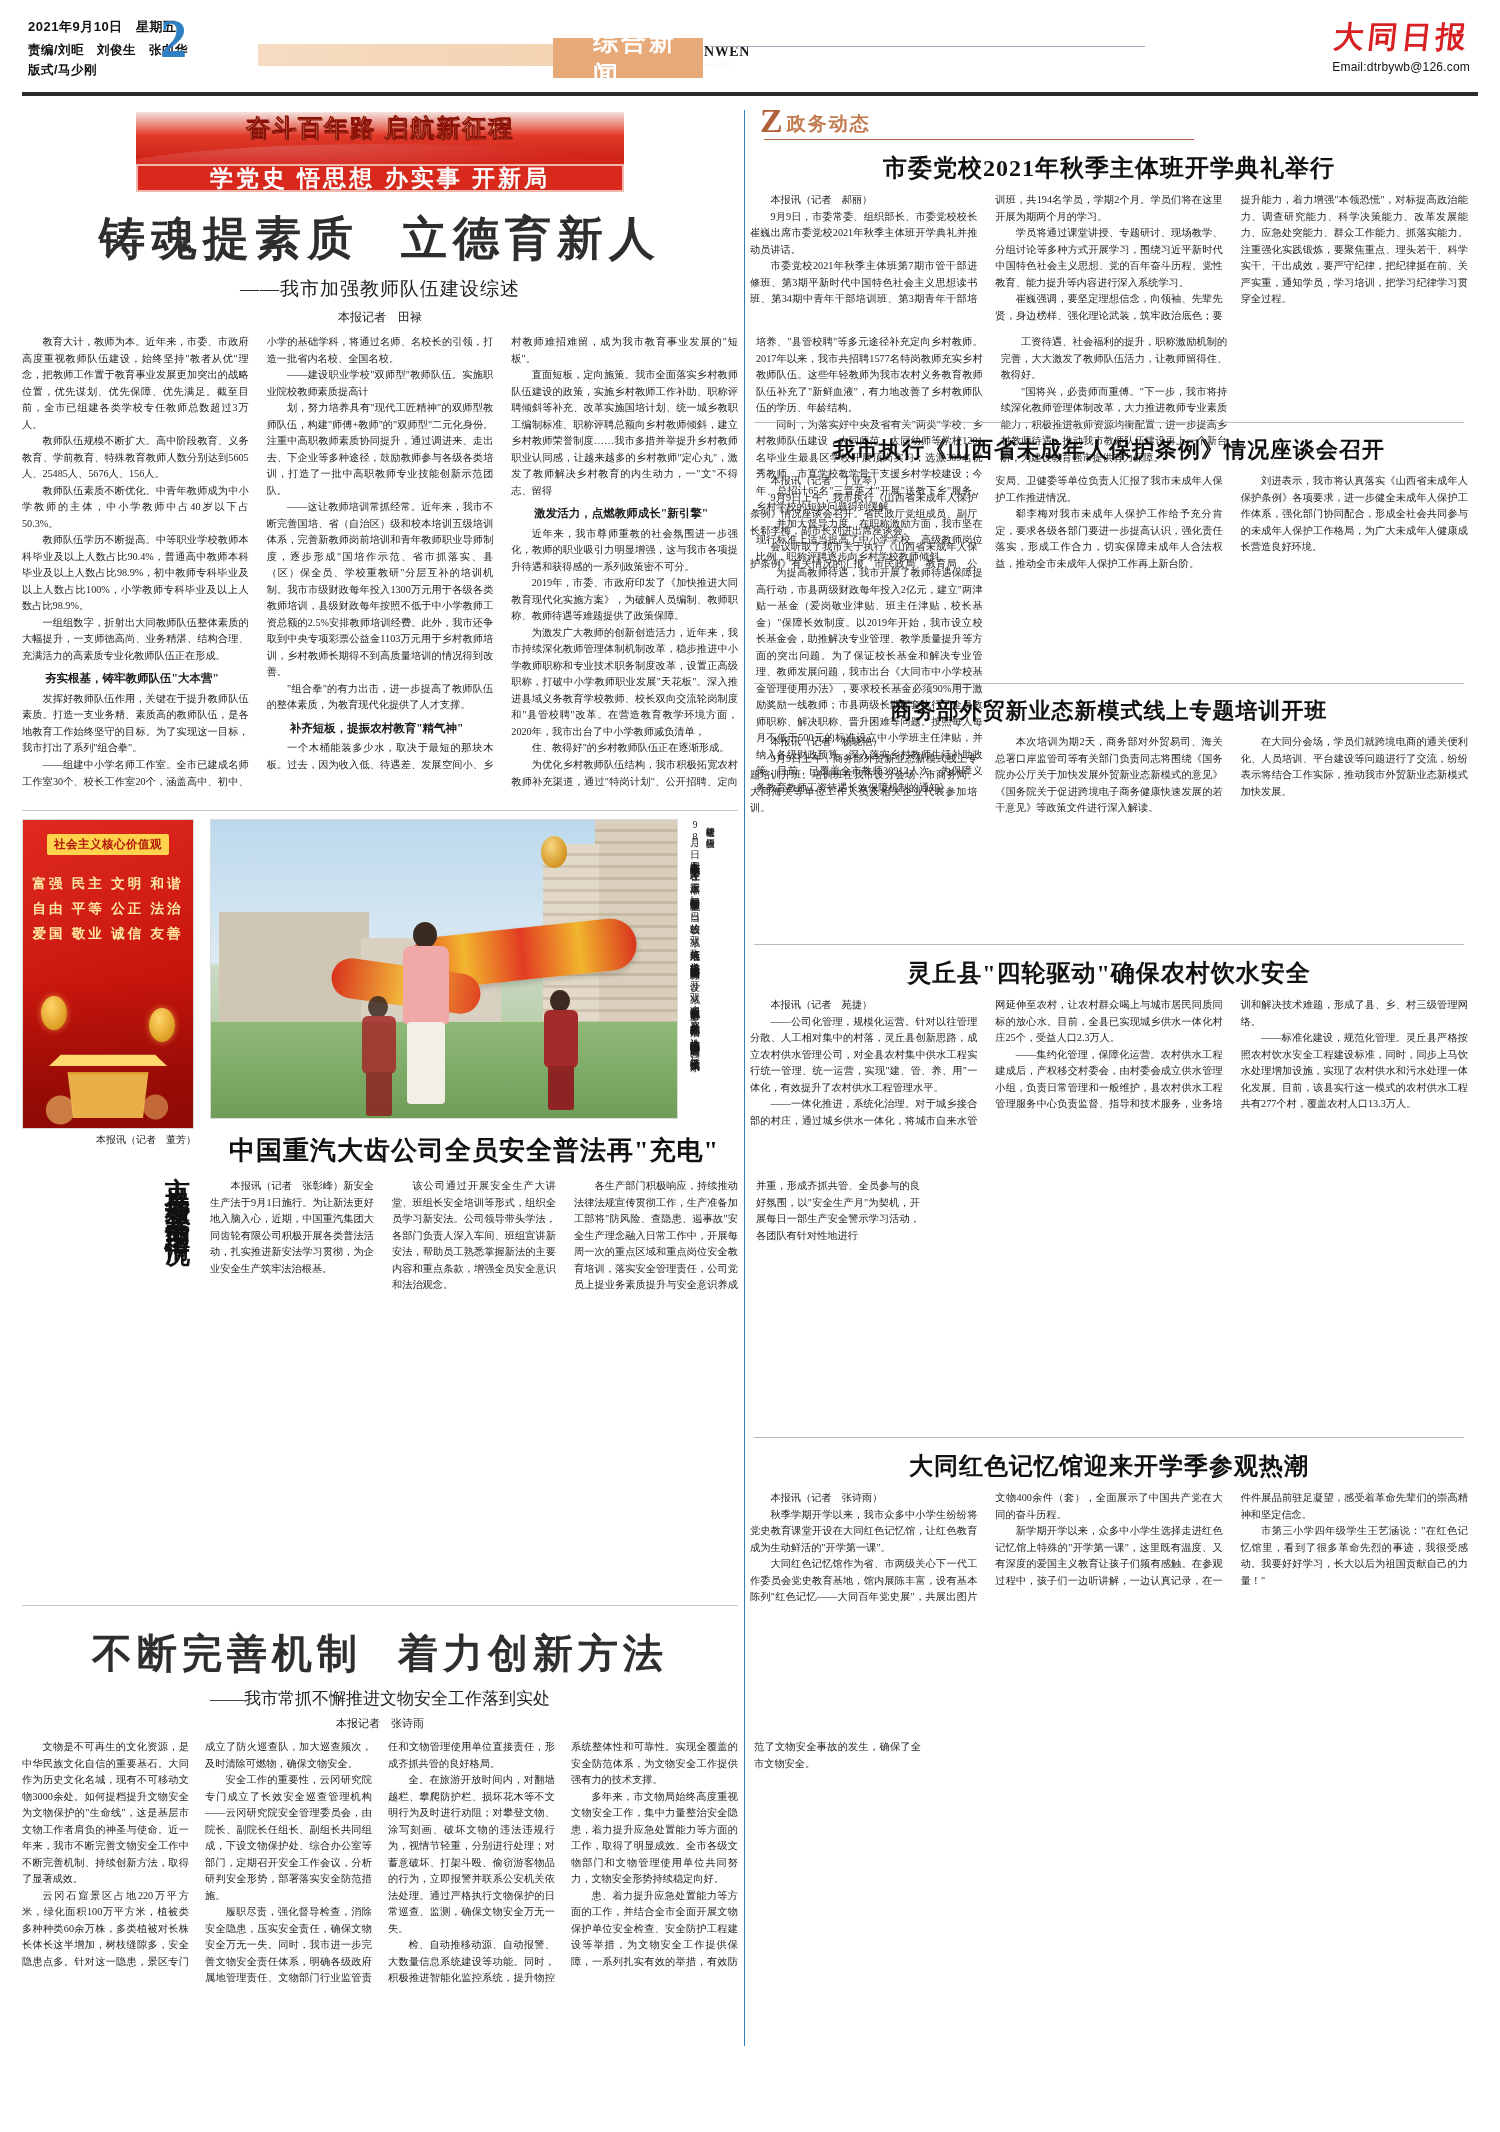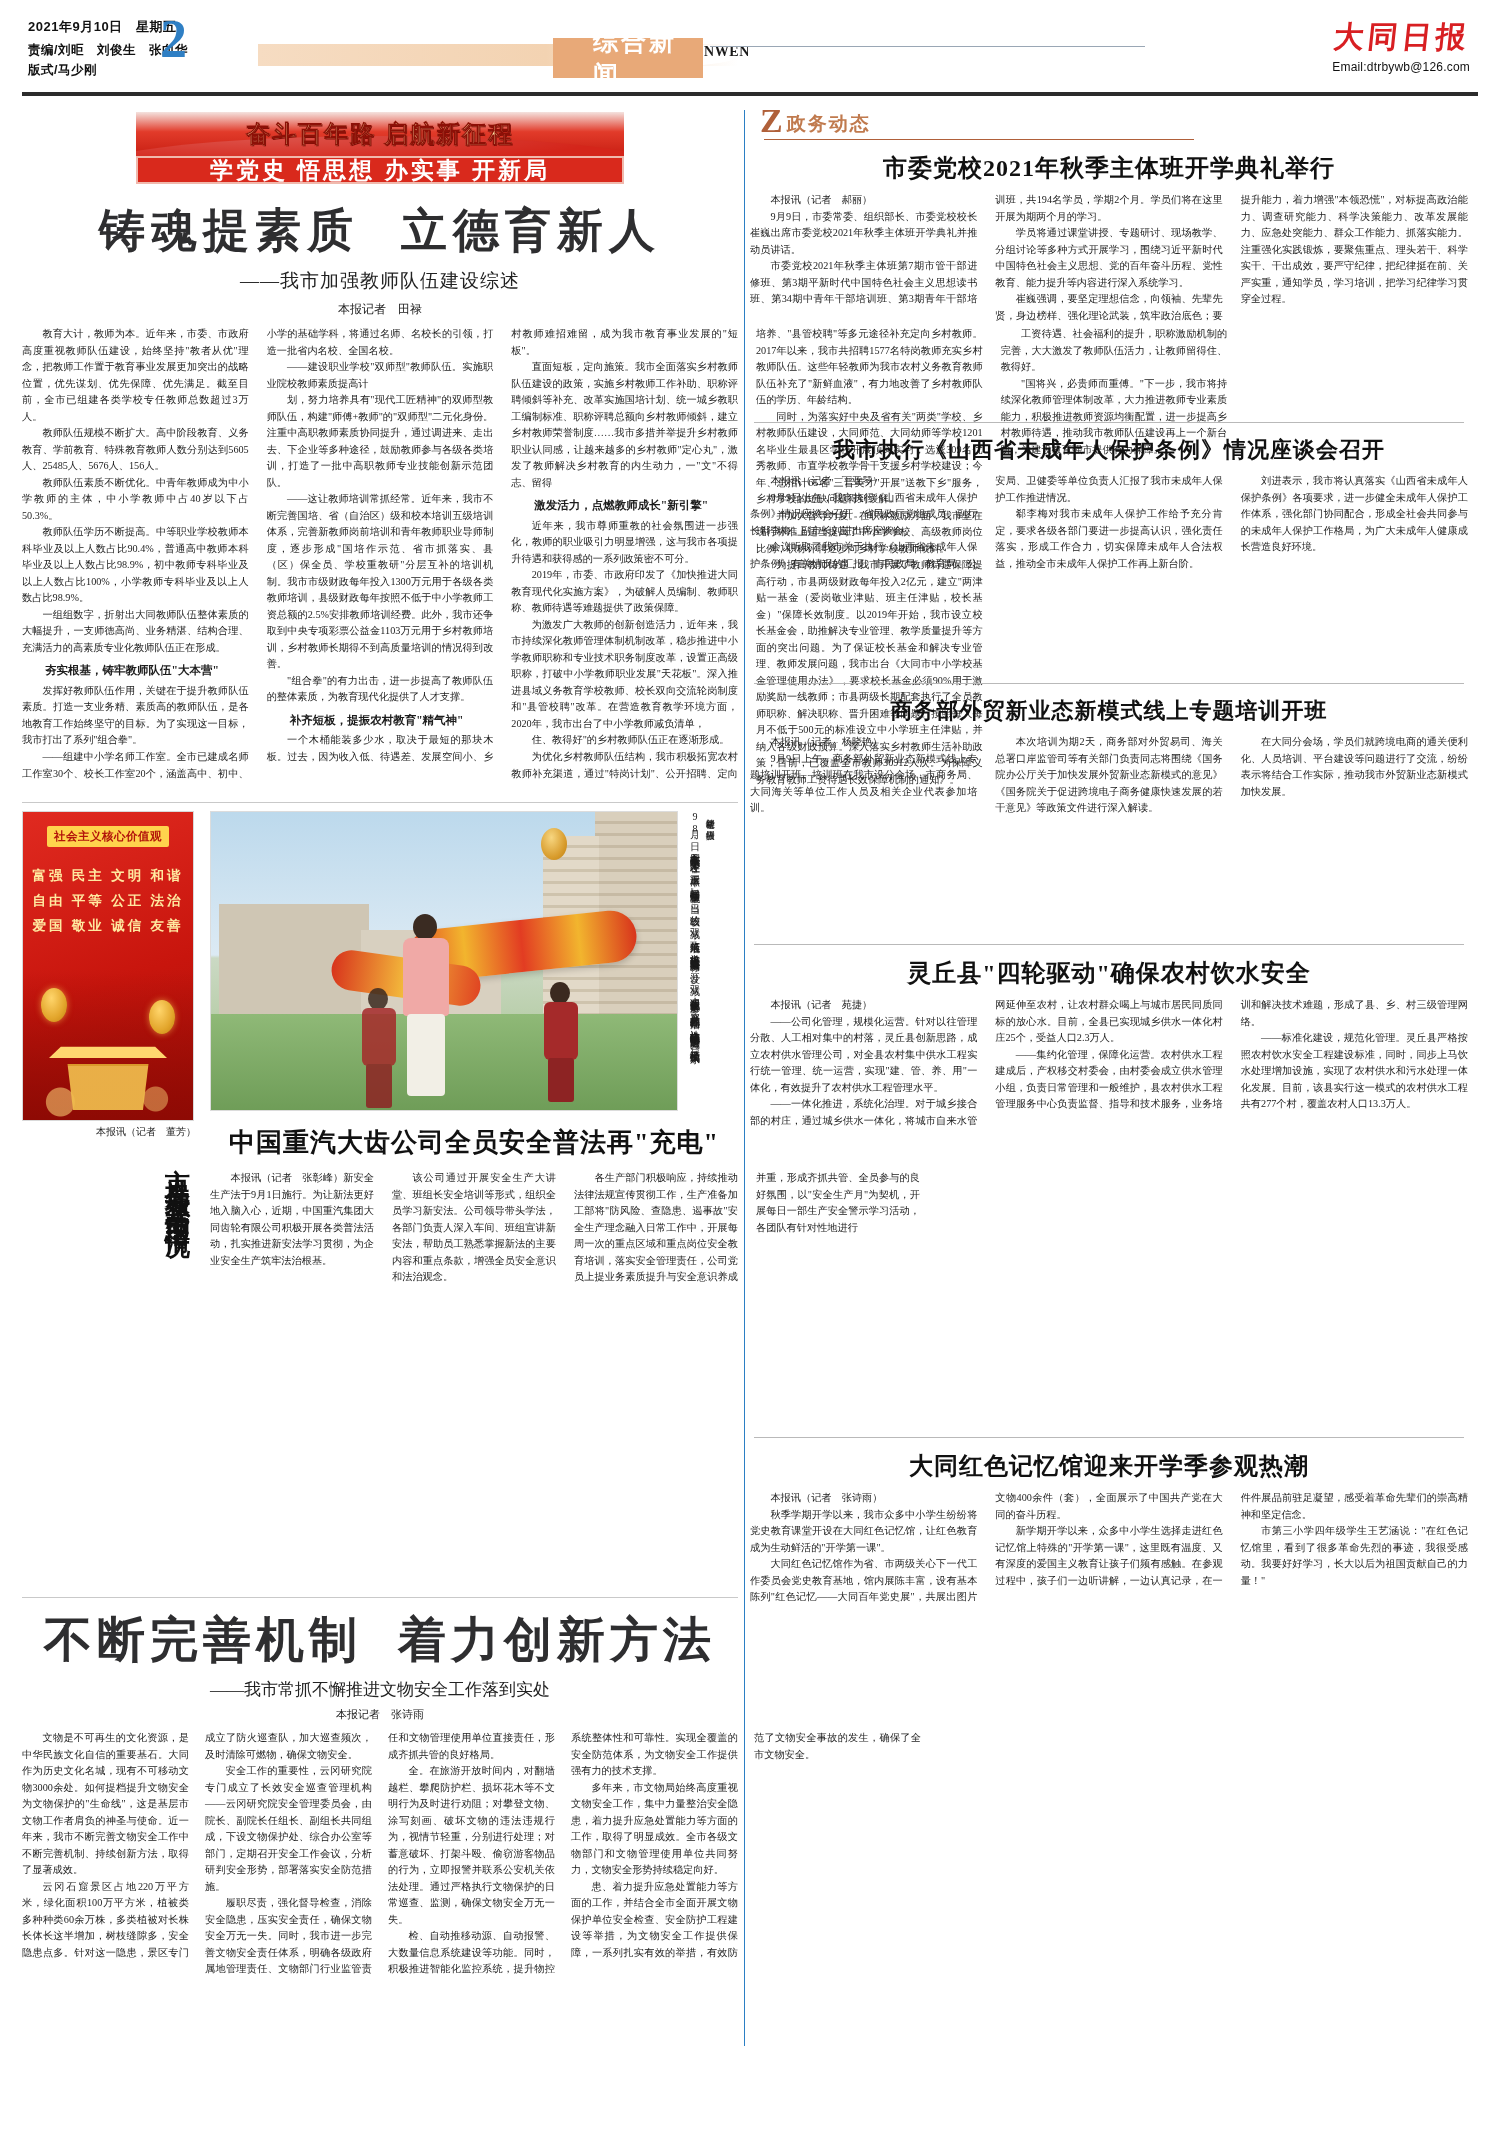--- a/index.html
+++ b/index.html
@@ -63,22 +63,22 @@
   
   .body-grid { position:relative; padding:10px 22px 0 22px; display:flex; gap:0; }
   .left-pane { width:716px; position:relative; }
   .v-sep { width:12px; position:relative; }
   .v-sep:before{ content:""; position:absolute; left:50%; top:4px; bottom:4px; width:1px; background:#2b7fc4; }
   .right-pane { width:718px; position:relative; }
 
   
   .redbanner { width:488px; margin:6px auto 0 auto; }
   .rb-top {
-    height:44px; background:linear-gradient(180deg,#f4e2de 0%, #e23b2a 45%, #c81f13 100%);
-    display:flex; align-items:center; justify-content:center;
+    height:52px; background:linear-gradient(180deg,#f4e2de 0%, #e23b2a 45%, #c81f13 100%);
+    display:flex; justify-content:center;
     position:relative; overflow:hidden;
   }
   .rb-top:before{
     content:""; position:absolute; left:-10%; bottom:-14px; width:120%; height:34px;
     background:radial-gradient(ellipse at 30% 0%, rgba(255,255,255,.22), transparent 60%), #d4251a;
     border-radius:50% 50% 0 0 / 100% 100% 0 0;
   }
   .rb-top span {
     position:relative; z-index:2;
     font-size:24px; font-weight:bold; letter-spacing:2px;
@@ -217,22 +217,22 @@
   .cap-vert {
     writing-mode:vertical-rl; text-orientation:upright;
     font-size:10px; line-height:1.65; height:296px; color:#1b1b1b; letter-spacing:.5px;
   }
 
   .mid-head {
     text-align:center; font-size:26px; font-weight:bold; letter-spacing:1px;
     margin:14px 0 10px 0; color:#111;
   }
   .big-head {
-    text-align:center; font-size:48px; font-weight:bold; letter-spacing:5px;
-    color:#2e2e30; margin:10px 0 2px 0; font-family:"Liberation Sans",sans-serif;
+    text-align:center; font-size:40px; font-weight:bold; letter-spacing:5px;
+    color:#2e2e30; margin:20px 0 2px 0; font-family:"Liberation Sans",sans-serif;
   }
   .big-head .gap{ display:inline-block; width:36px; }
   .big-sub { text-align:center; font-size:17px; color:#222; margin-top:6px; }
   .big-byline { text-align:center; font-size:11px; margin:6px 0 8px 0; }
 
   .thin-rule{ height:1px; background:#c9c9c9; }
 </style>
 </head>
 <body>
 

